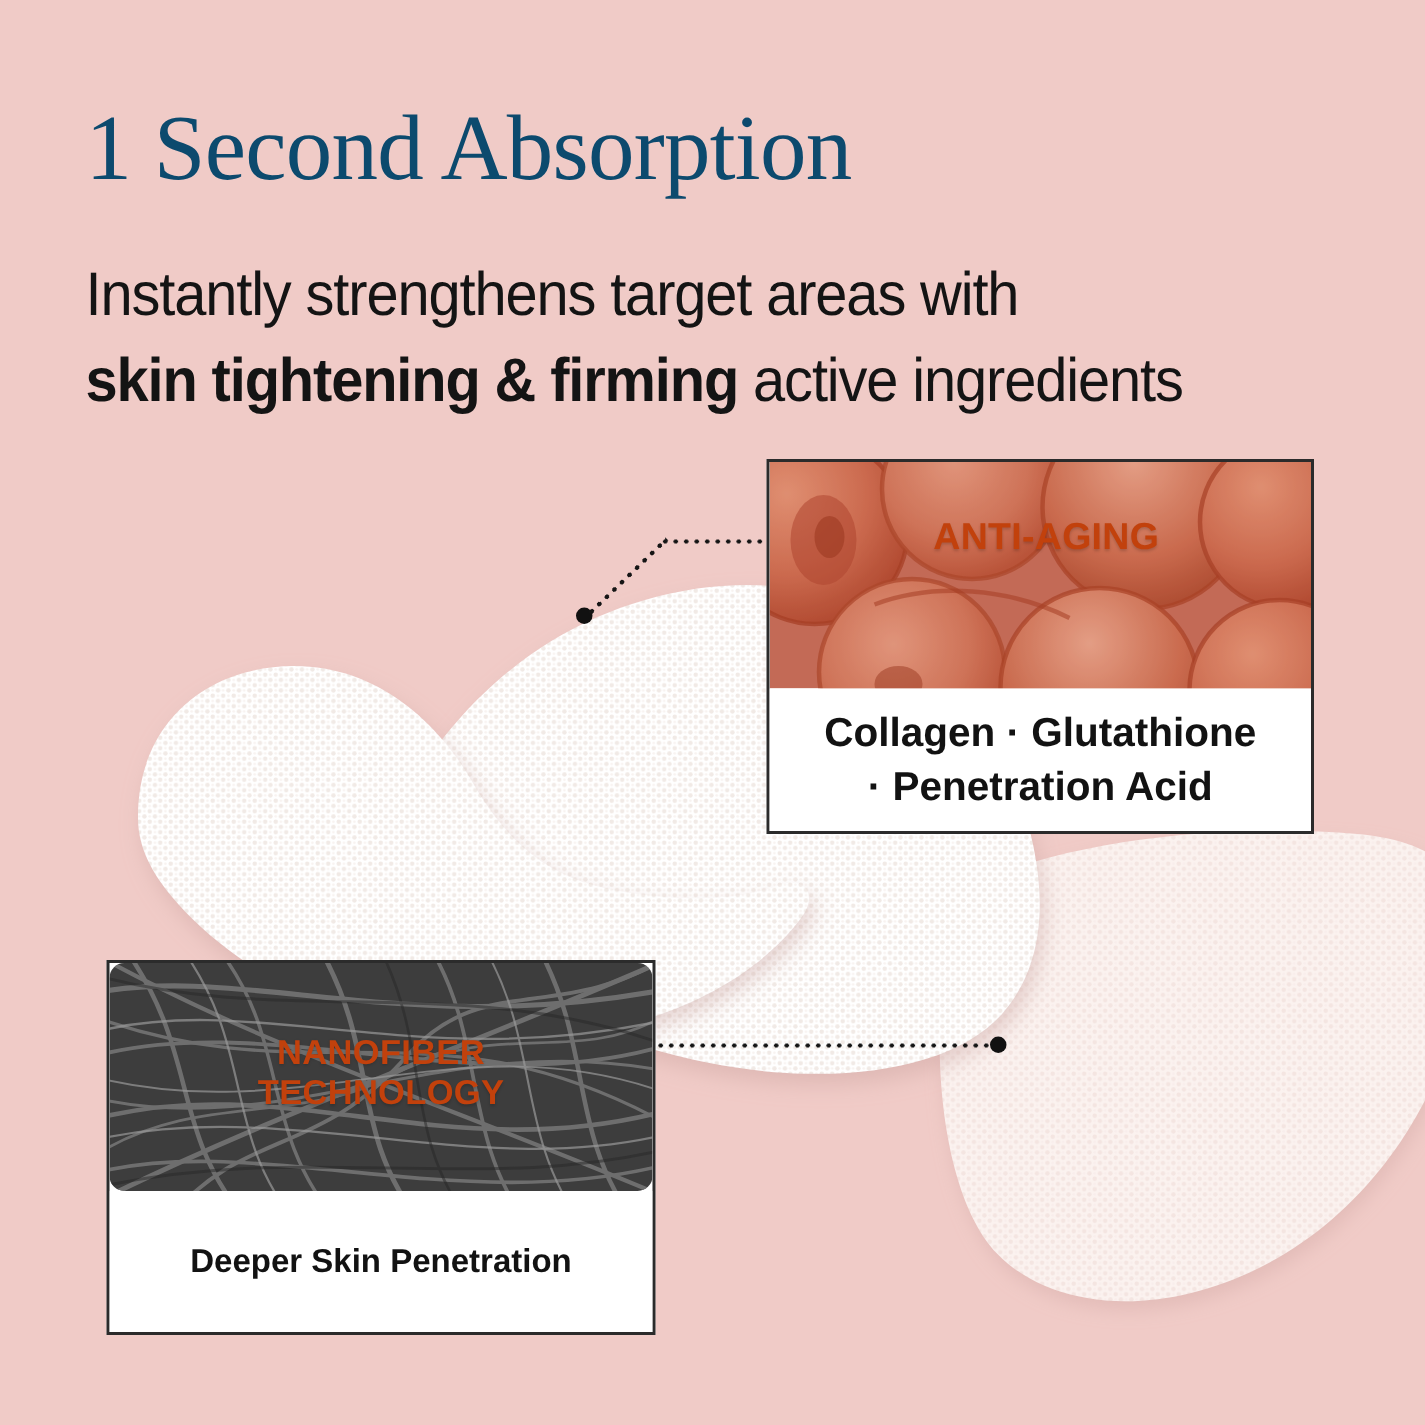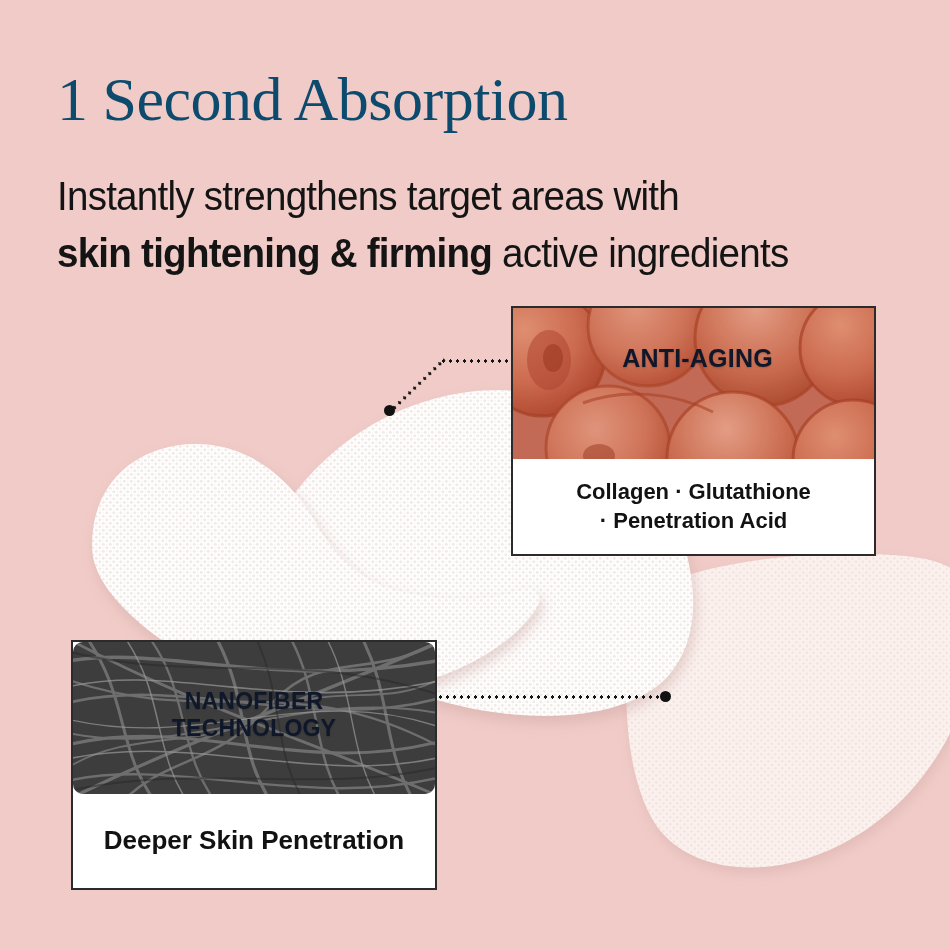--- a/index.html
+++ b/index.html
@@ -94,21 +94,21 @@
   .card-image {
     position: relative;
     width: 100%;
     overflow: hidden;
   }
   .card-overlay-title {
     position: absolute;
     left: 0;
     width: 100%;
     text-align: center;
-    color: #0f172a;
+    color: #c2410c;
     font-weight: 700;
     line-height: 1.18;
     letter-spacing: 0.2px;
     text-shadow: 0 1px 2px rgba(0,0,0,0.18);
   }
   .card-caption {
     background: #ffffff;
     color: #121212;
     font-weight: 700;
     text-align: center;
@@ -116,27 +116,27 @@
     display: flex;
     align-items: center;
     justify-content: center;
     box-sizing: border-box;
   }
 
   
   #card-anti-aging { left: 511px; top: 306px; width: 365px; height: 250px; }
   #card-anti-aging .card-image { height: 151px; }
   #card-anti-aging .card-overlay-title { top: 36px; font-size: 25px; padding-left: 4px; }
-  #card-anti-aging .card-caption { height: 95px; font-size: 22px; padding: 0 1px; }
+  #card-anti-aging .card-caption { height: 95px; font-size: 27px; padding: 0 1px; }
 
   
   #card-nanofiber { left: 71px; top: 640px; width: 366px; height: 250px; }
   #card-nanofiber .card-image { height: 152px; border-radius: 10px; }
   #card-nanofiber .card-overlay-title { top: 46px; font-size: 23px; padding-right: 30px; }
-  #card-nanofiber .card-caption { height: 94px; font-size: 26px; padding: 0 12px; align-items: center; }
+  #card-nanofiber .card-caption { height: 94px; font-size: 22px; padding: 0 12px; align-items: center; }
 
   .fill-abs { position: absolute; left:0; top:0; width:100%; height:100%; }
 </style>
 </head>
 <body>
 
 <div id="stage">
 
   <div class="patch-layer">
     <svg width="950" height="950" viewBox="0 0 950 950">

